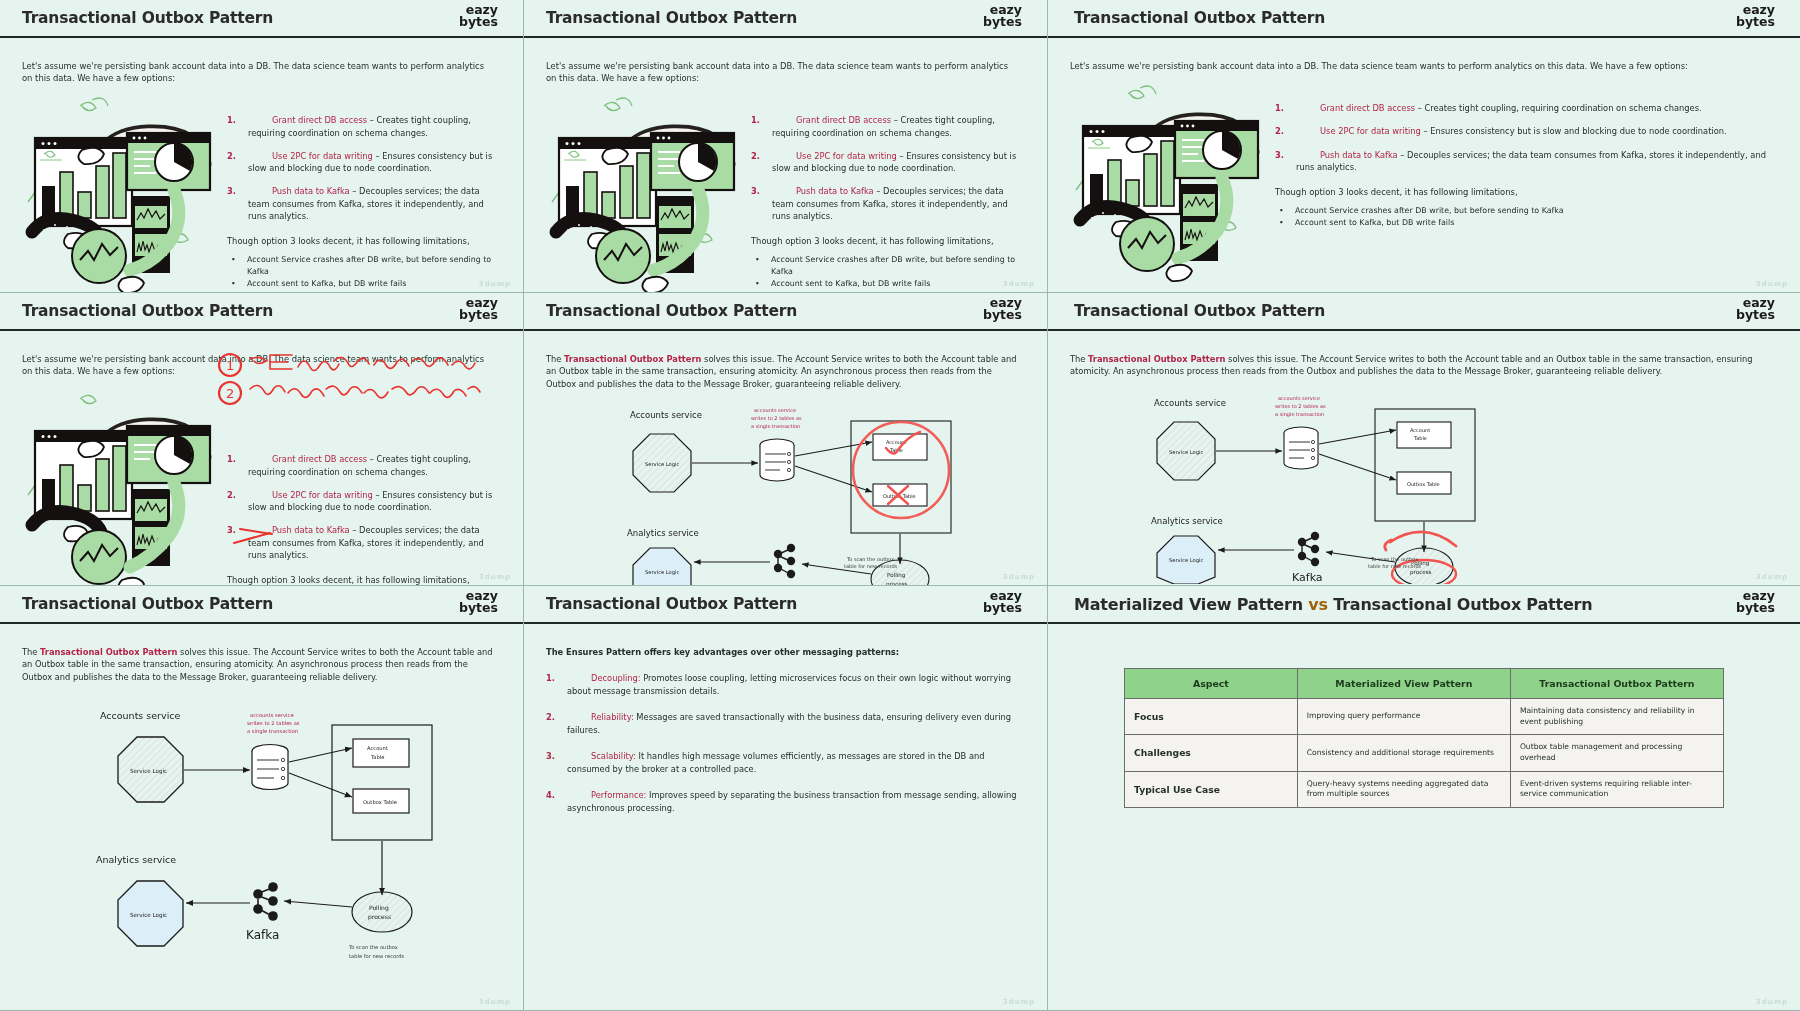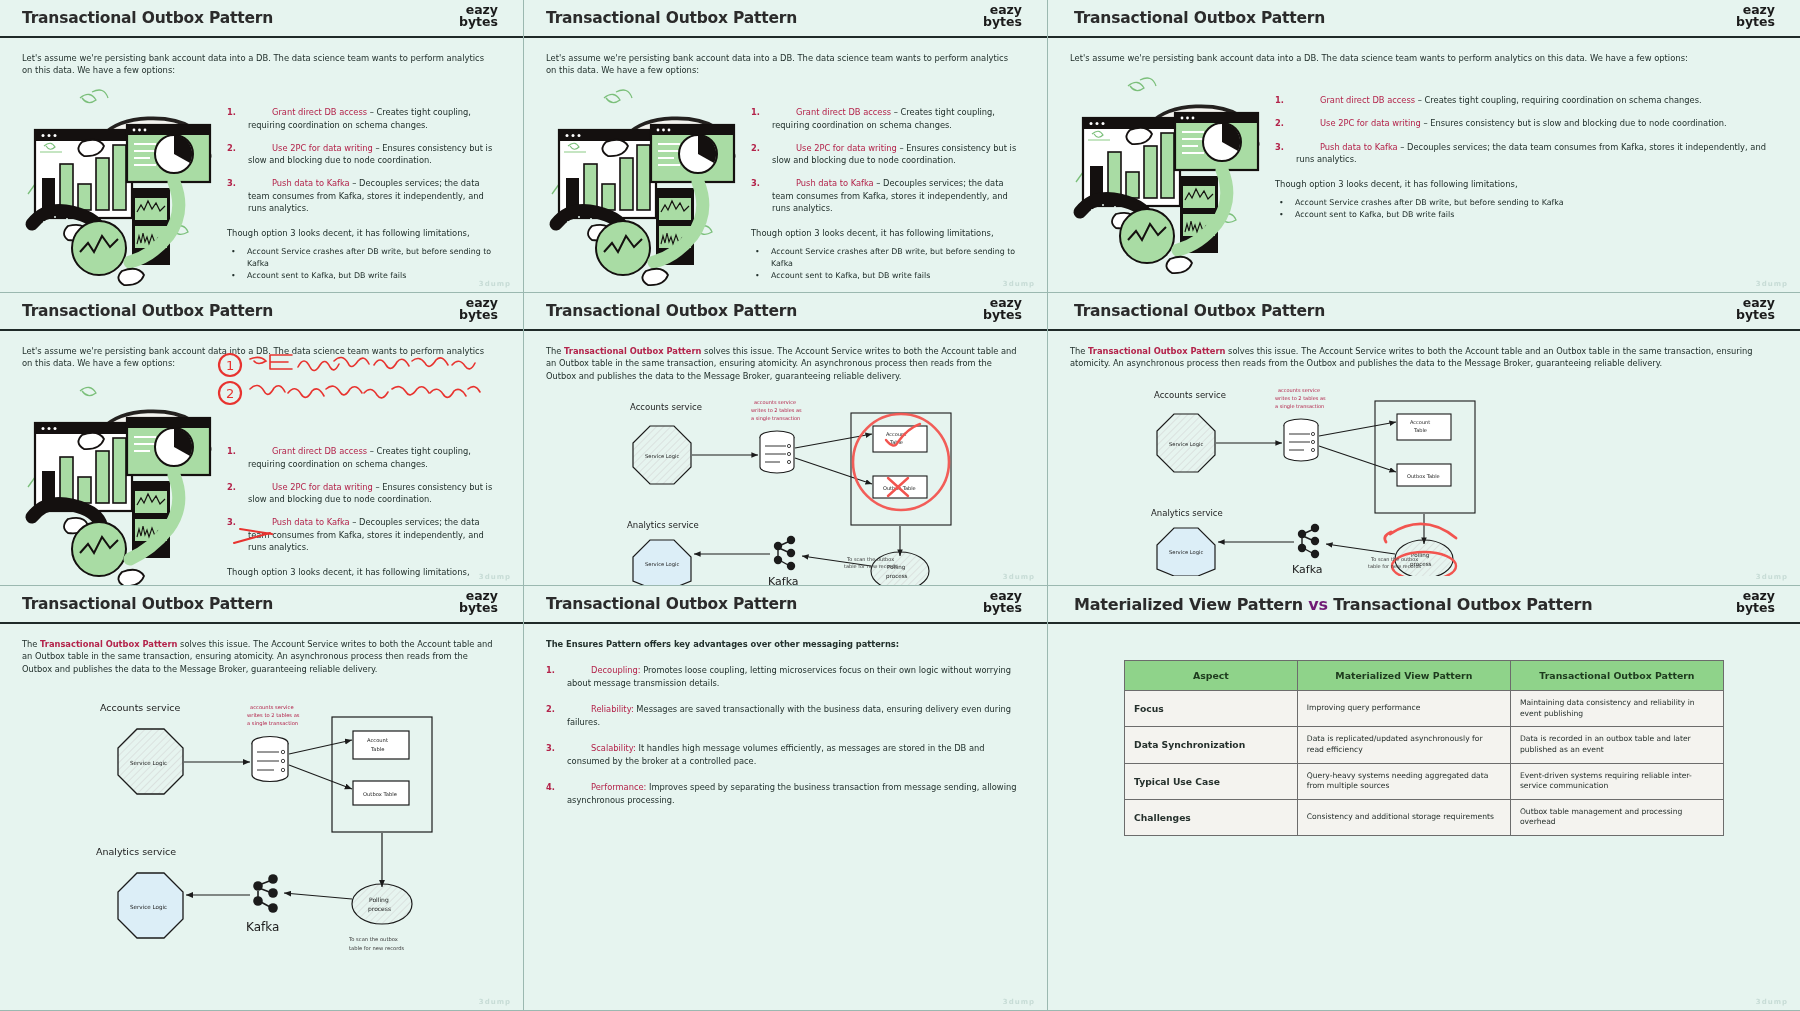--- a/index.html
+++ b/index.html
@@ -34,34 +34,34 @@
   .slide.p3 .hdr, .slide.p6 .hdr, .slide.p9 .hdr { padding-left:26px; }
   .hdr-title {
     font-family:"DejaVu Sans", sans-serif;
     font-weight:bold;
     font-size:15.5px;
     color:#2b2b2b;
     letter-spacing:-0.2px;
     white-space:nowrap;
   }
   .slide.p9 .hdr-title { font-size:16px; }
-  .vs { color:#701a75; font-weight:bold; }
+  .vs { color:#a16207; font-weight:bold; }
   .logo {
     position:absolute;
     right:25px; top:4px;
     text-align:right;
     line-height:0.98;
     font-family:"DejaVu Sans", sans-serif;
     font-weight:bold;
     font-size:12.5px;
     color:#1b1b1b;
   }
   .logo span { display:block; }
   .body {
-    padding:14px 22px 0 22px;
+    padding:22px 22px 0 22px;
     position:relative;
     height:calc(100% - 38px);
   }
   .intro {
     font-size:8.4px;
     line-height:1.45;
     color:#22302c;
     max-width:470px;
   }
   .slide.p3 .intro, .slide.p6 .intro, .slide.p9 .intro { max-width:700px; }
@@ -805,34 +805,29 @@
               <th>Transactional Outbox Pattern</th>
             </tr>
           </thead>
           <tbody>
             <tr>
               <td class="aspect">Focus</td>
               <td class="cell">Improving query performance</td>
               <td class="cell">Maintaining data consistency and reliability in event publishing</td>
             </tr>
             <tr>
-              <td class="aspect">Data Synchronization</td>
-              <td class="cell">Data is replicated/updated asynchronously for read efficiency</td>
-              <td class="cell">Data is recorded in an outbox table and later published as an event</td>
+              <td class="aspect">Challenges</td>
+              <td class="cell">Consistency and additional storage requirements</td>
+              <td class="cell">Outbox table management and processing overhead</td>
             </tr>
             <tr>
               <td class="aspect">Typical Use Case</td>
               <td class="cell">Query-heavy systems needing aggregated data from multiple sources</td>
               <td class="cell">Event-driven systems requiring reliable inter-service communication</td>
             </tr>
-            <tr>
-              <td class="aspect">Challenges</td>
-              <td class="cell">Consistency and additional storage requirements</td>
-              <td class="cell">Outbox table management and processing overhead</td>
-            </tr>
           </tbody>
         </table>
       </div>
       <div class="wm">3dump</div>
     </div>
   </div>
 
 </div>
 
 </body></html>

